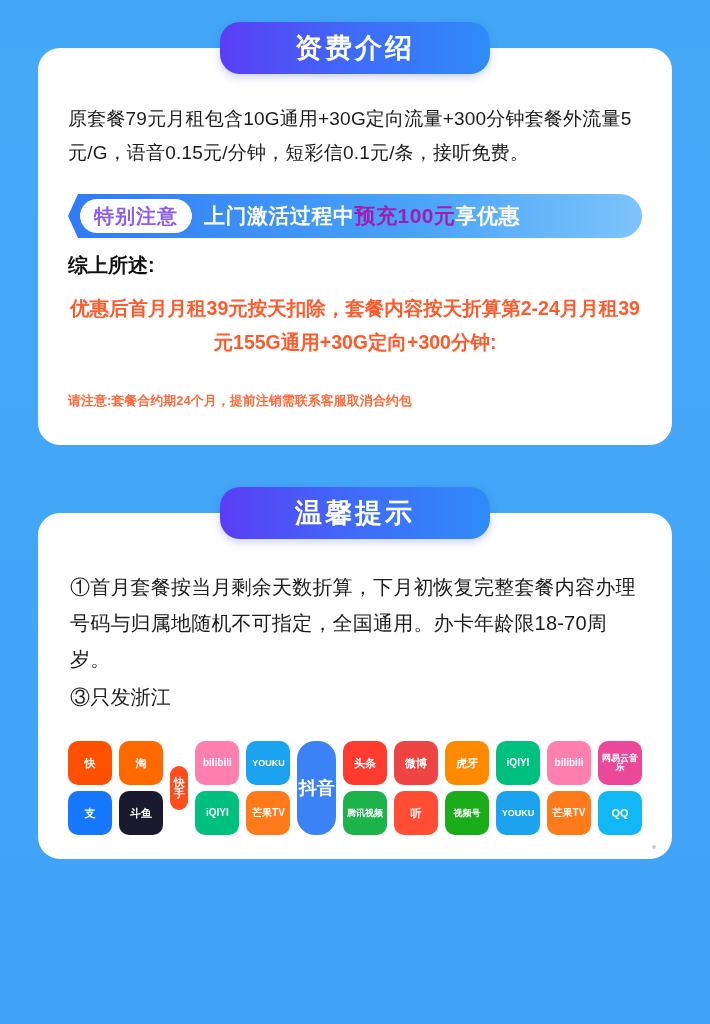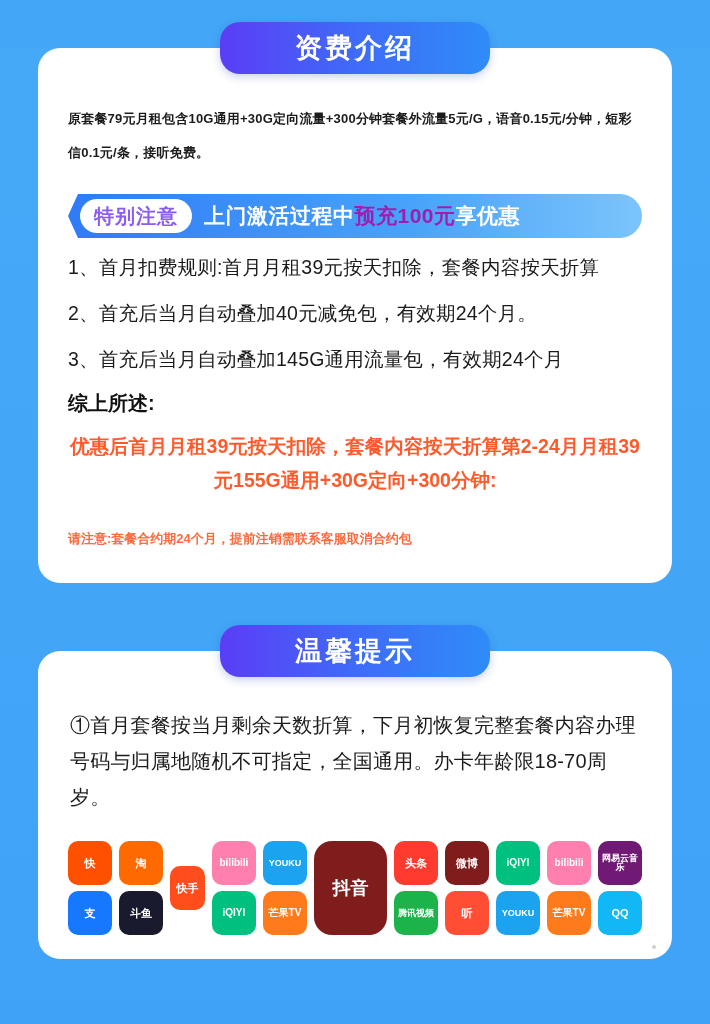--- a/index.html
+++ b/index.html
@@ -47,26 +47,25 @@
     font-size: 27px;
     font-weight: bold;
     letter-spacing: 3px;
     box-shadow: 0 3px 8px rgba(40,70,180,.25);
     padding: 0 8px;
     box-sizing: border-box;
   }
 
   
   .intro {
-    font-size: 13px;
+    font-size: 19px;
     line-height: 34px;
     color: #1b1b1b;
     margin: 8px 0 0 0;
     letter-spacing: .2px;
-    font-weight: bold;
   }
 
   
   .banner {
     position: relative;
     margin: 24px 0 14px 0;
     height: 44px;
     display: flex;
     align-items: center;
   }
@@ -195,36 +194,32 @@
     <div class="title-pill">资费介绍</div>
 
     <p class="intro">原套餐79元月租包含10G通用+30G定向流量+300分钟套餐外流量5元/G，语音0.15元/分钟，短彩信0.1元/条，接听免费。</p>
 
     <div class="banner">
       <div class="banner-bg"></div>
       <span class="banner-tag">特别注意</span>
       <span class="banner-text"><span>上门激活过程中</span><span class="hl">预充100元</span><span>享优惠</span></span>
     </div>
 
-    <ul class="rules">
-      <li>1、首月扣费规则:首月月租39元按天扣除，套餐内容按天折算</li>
-      <li>2、首充后当月自动叠加40元减免包，有效期24个月。</li>
-      <li>3、首充后当月自动叠加145G通用流量包，有效期24个月</li>
-    </ul>
 
     <div class="summary-title">综上所述:</div>
     <p class="summary-body">优惠后首月月租39元按天扣除，套餐内容按天折算第2-24月月租39元155G通用+30G定向+300分钟:</p>
     <p class="summary-note">请注意:套餐合约期24个月，提前注销需联系客服取消合约包</p>
   </div>
 
   <div class="card card-2">
     <div class="title-pill">温馨提示</div>
 
     <div class="tips">
       <p>①首月套餐按当月剩余天数折算，下月初恢复完整套餐内容办理号码与归属地随机不可指定，全国通用。办卡年龄限18-70周岁。</p>
+      <p>③只发浙江</p>
     </div>
 
     <div class="apps">
 
       <div class="app-col">
         <div class="app" style="background:#ff5000">快</div>
         <div class="app" style="background:#1677ff">支</div>
       </div>
 
       <div class="app-col">
@@ -237,45 +232,49 @@
       <div class="app-col">
         <div class="app" style="background:#ff7fae;font-size:10px">bilibili</div>
         <div class="app" style="background:#00c07f;font-size:10px">iQIYI</div>
       </div>
 
       <div class="app-col">
         <div class="app" style="background:#1ba3f0;font-size:9px">YOUKU</div>
         <div class="app" style="background:#ff7a1a;font-size:10px">芒果TV</div>
       </div>
 
-      <div class="app big" style="background:#7f1d1d">抖音</div>
+      <div class="app big" style="background:#3b82f6">抖音</div>
 
       <div class="app-col">
         <div class="app" style="background:#ff3b30">头条</div>
         <div class="app" style="background:#1bb34a;font-size:9px">腾讯视频</div>
       </div>
 
       <div class="app-col">
-        <div class="app" style="background:#7f1d1d">微博</div>
+        <div class="app" style="background:#ef4444">微博</div>
         <div class="app" style="background:#ff4e33">听</div>
       </div>
 
+      <div class="app-col">
+        <div class="app" style="background:#ff8a00">虎牙</div>
+        <div class="app" style="background:#1aad19;font-size:9px">视频号</div>
+      </div>
 
       <div class="app-col">
         <div class="app" style="background:#00c07f;font-size:10px">iQIYI</div>
         <div class="app" style="background:#1ba3f0;font-size:9px">YOUKU</div>
       </div>
 
       <div class="app-col">
         <div class="app" style="background:#ff7fae;font-size:10px">bilibili</div>
         <div class="app" style="background:#ff7a1a;font-size:10px">芒果TV</div>
       </div>
 
       <div class="app-col">
-        <div class="app" style="background:#701a75;font-size:9px">网易云音乐</div>
+        <div class="app" style="background:#ec4899;font-size:9px">网易云音乐</div>
         <div class="app" style="background:#12b7f5">QQ</div>
       </div>
 
     </div>
 
     <div class="footnote-dot"></div>
   </div>
 
 </div>
 

